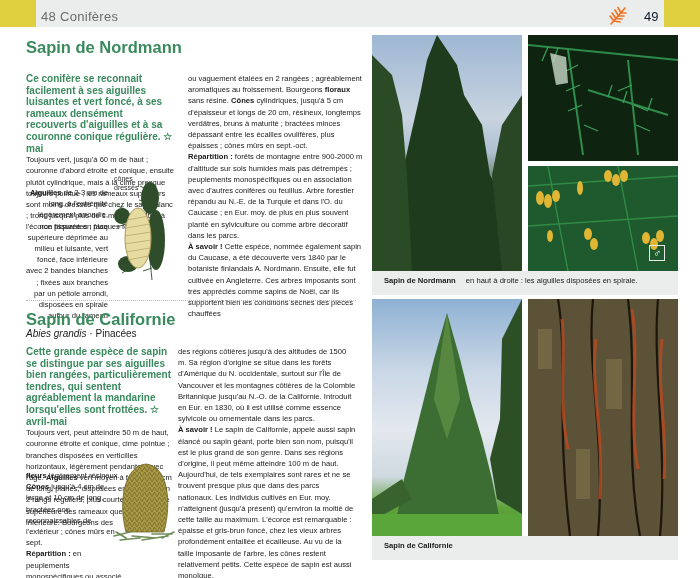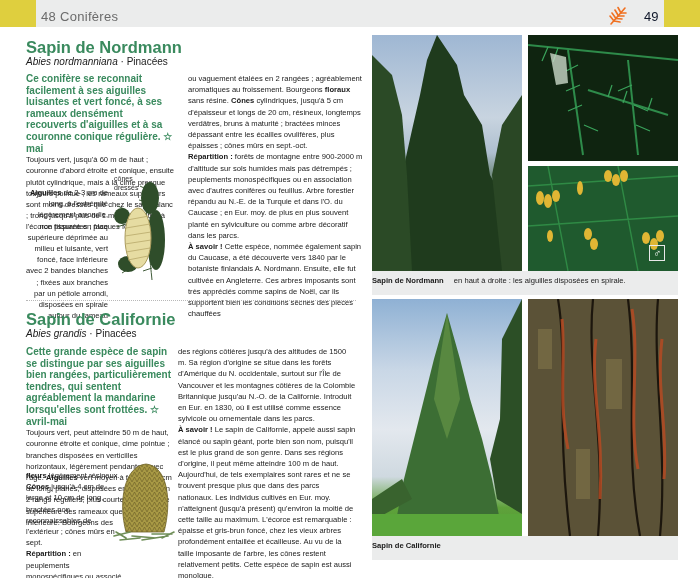--- a/index.html
+++ b/index.html
@@ -28,21 +28,21 @@
   b { font-weight: bold; }
 
   .divider { position: absolute; left: 26px; top: 300px; width: 330px; border-top: 1px dotted #b8b8b8; }
 
   .illus { position: absolute; }
   .illus-label { position: absolute; font-size: 7px; line-height: 9px; color: #2a2a2a; }
 
   
   .photo { position: absolute; overflow: hidden; }
   .caption-box { position: absolute; left: 372px; width: 306px; background: #ebecec; }
-  .caption-text { position: absolute; left: 0; font-size: 7.6px; color: #1a1a1a; white-space: nowrap; }
+  .caption-text { position: absolute; left: 12px; font-size: 7.6px; color: #1a1a1a; white-space: nowrap; }
   .caption-text b { margin-right: 8px; }
   .male-symbol { position: absolute; left: 649px; top: 245px; width: 16px; height: 16px; border: 1px solid #e8e8e8; color: #ffffff; font-size: 11px; line-height: 14px; text-align: center; }
 </style>
 </head>
 <body>
 
 <div class="header-band"></div>
 <div class="yellow-tab-left"></div>
 <div class="yellow-tab-right"></div>
 <div class="page-left-label">
@@ -59,23 +59,20 @@
     <path d="M7 17 L13 18"></path>
       <path d="M9 14.5 L15 15"></path>
       <path d="M11.5 12 L17 12"></path>
       <path d="M14 9 L19 9"></path>
   </g>
 </svg>
 <div class="page-right-num">49</div>
 
 <div class="species" style="top:38px;">
   <div class="species-title">Sapin de Nordmann</div>
-  <div class="species-latin">
-    <i>Abies nordmanniana</i><span> · </span><span>Pinacées</span>
-  </div>
 </div>
 
 <div class="col" style="left:26px; top:73px; width:150px;">
   <p class="intro">
     <span>Ce conifère se reconnait facilement à ses aiguilles luisantes et vert foncé, à ses rameaux densément recouverts d'aiguilles et à sa couronne conique régulière.</span>
     <span class="star">☆</span>
     <span>mai</span>
   </p>
   <p style="width:150px;">
     <span>Toujours vert, jusqu'à 60 m de haut ; couronne d'abord étroite et conique, ensuite plutôt cylindrique, mais à la cime presque toujours pointue ; les rameaux supérieurs sont moins dressés que chez le sapin blanc ; tronc jusqu'à plus de 1 m de diamètre, à l'écorce fissurée en plaques foncées.</span>

